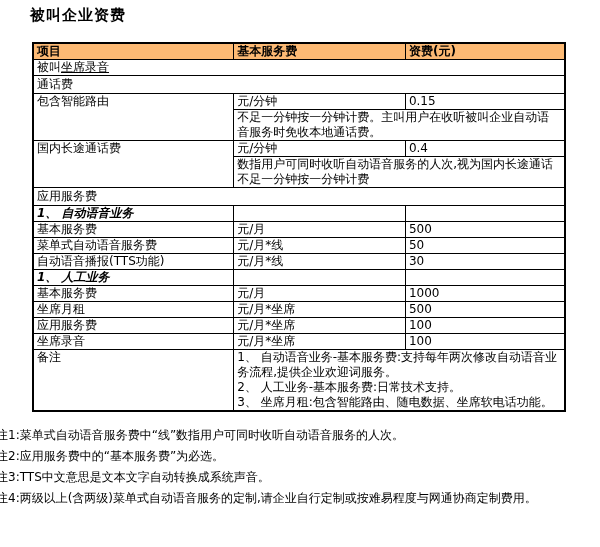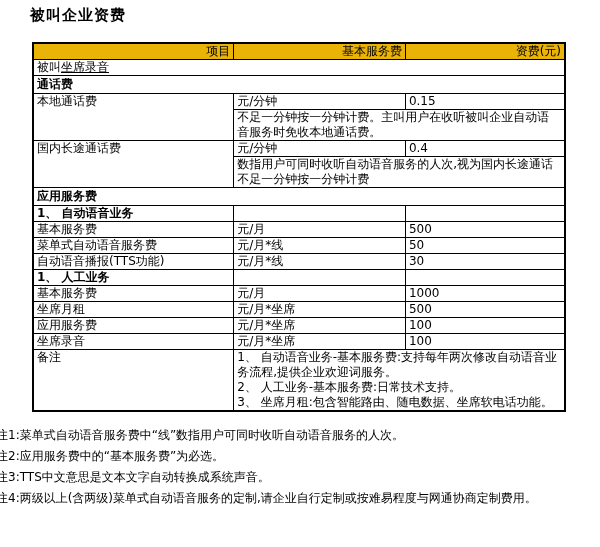--- a/index.html
+++ b/index.html
@@ -34,30 +34,30 @@
   .fee-table td, .fee-table th {
     border: 1px solid #000;
     padding: 0 3px;
     vertical-align: top;
     line-height: 15px;
     font-weight: normal;
     text-align: left;
     overflow: hidden;
   }
   .fee-table thead th {
-    background: #eab308;
-    text-align: right;
-    font-weight: normal;
+    background: #fdba74;
+    text-align: left;
+    font-weight: bold;
     height: 15px;
   }
   .col-item { width: 200px; }
   .col-unit { width: 171px; }
   .col-price { width: 159px; }
-  .bold td { font-weight: bold; }
-  .section-row td { font-weight: bold; line-height: 17px; margin-left: 48px; }
+  .bold td { font-weight: bold; font-style: italic; }
+  .section-row td { font-weight: normal; line-height: 17px; margin-left: 48px; }
   .note-cell { white-space: pre-line; }
   .pad-b-sm { padding-bottom: 12px; }
   .pad-b-lg { padding-bottom: 24px; }
   .link-underline { text-decoration: underline; }
   .footnotes {
     margin: 13px 0 0 -4px;
     font-size: 12px;
   }
   .footnote {
     line-height: 21px;
@@ -85,21 +85,21 @@
       </tr>
     </thead>
     <tbody>
       <tr>
         <td colspan="3"><span>被叫</span><span class="link-underline">坐席录音</span></td>
       </tr>
       <tr class="section-row">
         <td colspan="3">通话费</td>
       </tr>
       <tr>
-        <td rowspan="2">本地通话费</td>
+        <td rowspan="2">包含智能路由</td>
         <td>元/分钟</td>
         <td>0.15</td>
       </tr>
       <tr>
         <td colspan="2" class="note-cell pad-b-sm">不足一分钟按一分钟计费。主叫用户在收听被叫企业自动语音服务时免收本地通话费。</td>
       </tr>
       <tr>
         <td rowspan="2">国内长途通话费</td>
         <td>元/分钟</td>
         <td>0.4</td>

